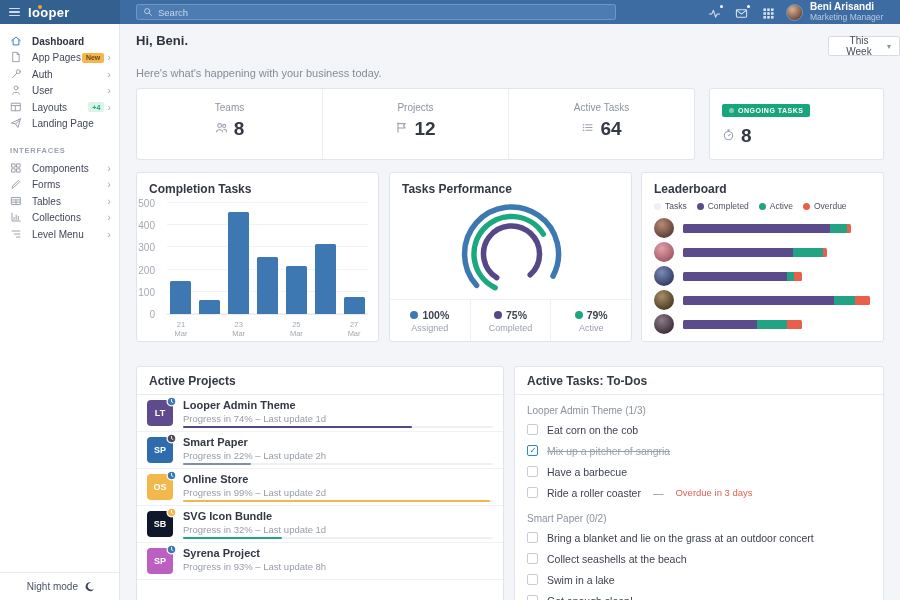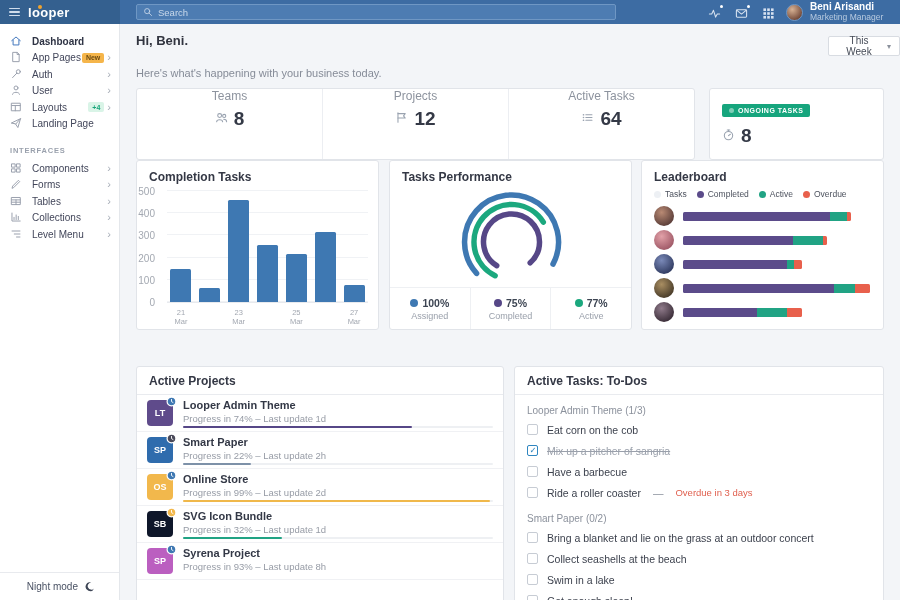--- a/index.html
+++ b/index.html
@@ -47,30 +47,30 @@
   .period-btn .caret { font-size:8px; color:#8b919c; }
 
   
   .card { position:absolute; background:#fff; border:1px solid #e1e4e9; border-radius:3px; }
   .card-title { position:absolute; left:12px; top:9px; font-size:12px; font-weight:bold; color:#343845; }
 
   
   .stats-card { left:136px; top:88px; width:559px; height:72px; display:flex; }
   .stat-cell { flex:1; display:flex; flex-direction:column; align-items:center; border-left:1px solid #eceef2; }
   .stat-cell:first-child { border-left:none; }
-  .stat-label { font-size:12px; color:#8d939e; }
+  .stat-label { font-size:10px; color:#8d939e; margin-top:13px; }
   .stat-value { display:flex; align-items:center; gap:6px; margin-top:5px; color:#9aa3b0; }
   .stat-num { font-size:19px; font-weight:bold; color:#343946; }
   .ongoing-card { left:709px; top:88px; width:175px; height:72px; padding:10px 12px; }
   .ongoing-badge { display:inline-flex; align-items:center; gap:4px; background:#16a57d; color:#fff; font-size:7px; font-weight:bold; letter-spacing:.5px; padding:3px 7px; border-radius:2px; }
   .ongoing-badge .odot { width:5px; height:5px; border-radius:50%; background:rgba(255,255,255,.45); }
   .ongoing-value { display:flex; align-items:center; gap:6px; margin-top:8px; color:#9aa3b0; }
 
   
-  .chart-card { top:160px; width:243px; height:170px;text-decoration:underline; }
+  .chart-card { top:172px; width:243px; height:170px;text-decoration:underline; }
   #card-bar { left:136px; } #card-radial { left:389px; } #card-lb { left:641px; }
 
   
   #bc-area { position:absolute; left:30px; right:10px; top:30px; height:112px; border-bottom:1px solid #e8eaee; }
   .bc-grid { position:absolute; left:0; right:0; height:1px; background:#f0f2f5; }
   .bc-ylab { position:absolute; right:100%; margin-right:12px; font-size:10px; color:#a3a8b1; transform:translateY(-50%); white-space:nowrap; }
   #bc-bars { position:absolute; inset:0; display:flex; align-items:flex-end; gap:7px; padding:0 3px; }
   .bc-col { flex:1; display:flex; justify-content:center; align-items:flex-end; height:100%; }
   .bc-bar { width:21px; background:#3e78b2; border-radius:1.5px 1.5px 0 0; }
   #bc-xlabs { position:absolute; left:30px; right:10px; top:147px; display:flex; gap:7px; padding:0 3px; }
@@ -436,21 +436,21 @@
       <div class="tp-cell">
         <div class="tp-top">
           <span class="tp-dot" style="background: rgb(86, 71, 135);"></span>
           <span class="tp-pct">75%</span>
         </div>
         <div class="tp-name">Completed</div>
       </div>
       <div class="tp-cell">
         <div class="tp-top">
           <span class="tp-dot" style="background: rgb(27, 168, 126);"></span>
-          <span class="tp-pct">77%</span>
+          <span class="tp-pct">79%</span>
         </div>
         <div class="tp-name">Active</div>
       </div>
     </div>
 </div>
 
 <div class="card chart-card" id="card-lb">
   <div class="card-title">Leaderboard</div>
   <div id="lb-legend">
       <span class="lb-litem">

